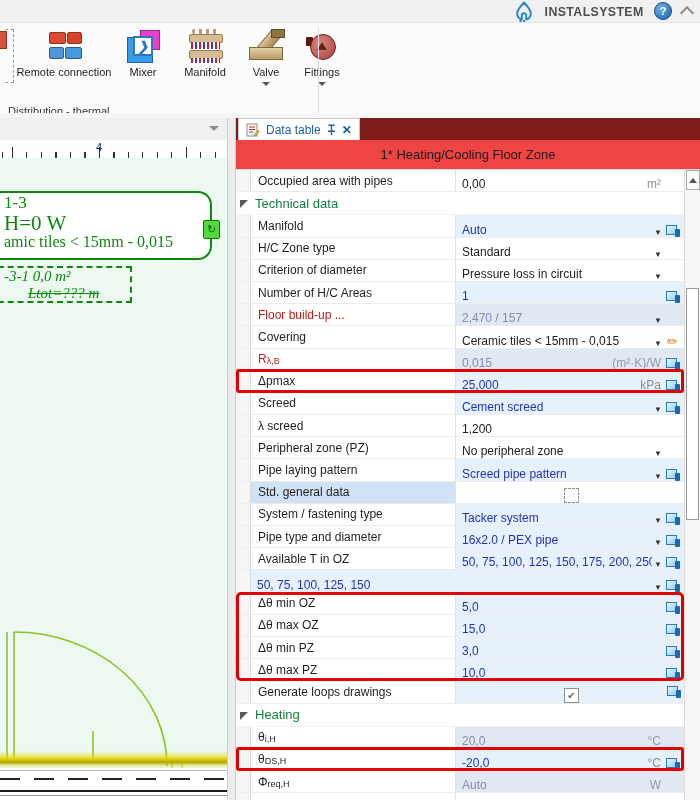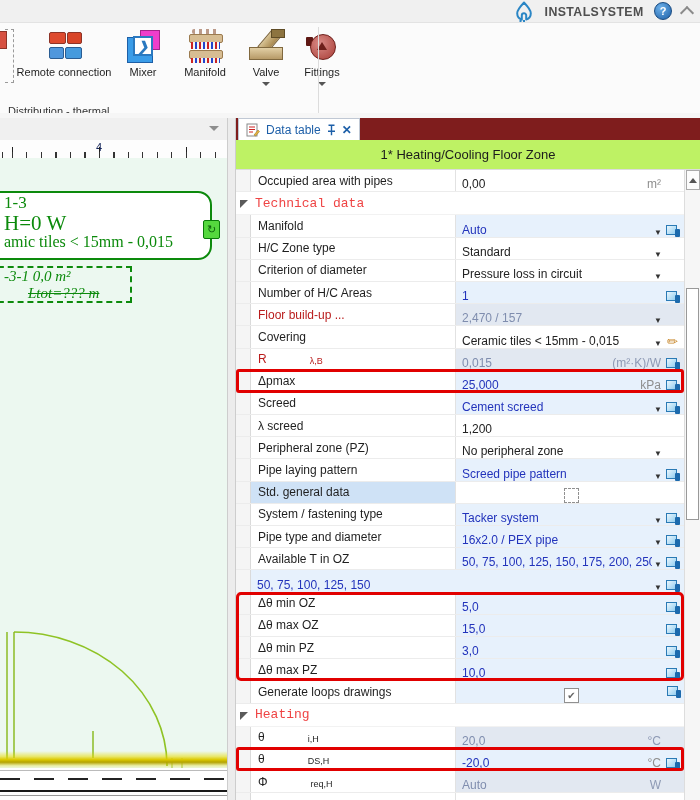--- a/index.html
+++ b/index.html
@@ -73,37 +73,37 @@
   .bw-l3{position:absolute;left:0;top:27px;width:227px;height:1px;background:#999;}
   
   .splitter{position:absolute;left:227px;top:118px;width:9px;height:682px;background:#ececec;border-left:1px solid #cdcdcd;border-right:1px solid #cdcdcd;box-sizing:border-box;}
   
   .rpanel{position:absolute;left:236px;top:118px;width:464px;height:682px;background:#fff;}
   .tabstrip{position:absolute;left:0;top:0;width:464px;height:22px;background:#7f1d1d;border-bottom:1px solid #e4e7ec;}
   .tab{position:absolute;left:2px;top:0;height:22px;background:#fff;border:1px solid #c0c8d4;border-bottom:none;
        display:flex;align-items:center;gap:6px;padding:0 7px;color:#1d5fa8;}
   .tab .pin svg,.tab .cls{display:block;}
   .cls{color:#1d5fa8;font-size:12px;font-weight:bold;line-height:12px;}
-  .ptitle{position:absolute;left:0;top:22px;width:464px;height:30px;background:#bef264;border-bottom:1px solid #dcdcdc;
+  .ptitle{position:absolute;left:0;top:22px;width:464px;height:30px;background:#ef4444;border-bottom:1px solid #dcdcdc;
           display:flex;align-items:center;justify-content:center;font-size:13px;color:#1c1c1c;box-sizing:border-box;}
   .tbl{position:absolute;left:0;top:52px;width:448px;height:630px;overflow:hidden;}
   .row{position:relative;display:flex;height:22.2px;box-sizing:border-box;border-bottom:1px solid #ececec;align-items:stretch;}
   .gut{width:14px;background:#f5f5f5;border-right:1px solid #dadada;}
   .nm{width:205px;box-sizing:border-box;border-right:1px solid #e2e2e2;display:flex;align-items:center;padding-left:7px;color:#1f1f1f;white-space:nowrap;overflow:hidden;}
-  .nm sub{font-size:9px;margin-top:4px;margin-left:43px;}
+  .nm sub{font-size:9px;margin-top:4px;}
   .vc{flex:1;display:flex;align-items:flex-end;padding:0 3px 0 6px;min-width:0;position:relative;}
   .val{flex:1;white-space:nowrap;overflow:hidden;}
   .unit{margin-left:auto;color:#8e8e8e;padding:0 3px;white-space:nowrap;}
   .dd{margin-left:auto;width:12px;text-align:center;color:#333;font-size:8px;}
   .islot{width:17px;display:flex;align-items:center;justify-content:center;}
   .b .vc{background:#e7f1fc;} .b .val{color:#2233bb;}
   .g .vc{background:#e2e8f1;} .g .val{color:#7f8dae;} .g .unit{color:#8d99b4;}
   .gn .nm{color:#b91c1c;}
   .hl .nm{background:#cfe2f6;}
-  .sect{display:flex;align-items:center;height:22.2px;border-bottom:1px solid #f2f2f2;color:#ef4444;font-size:13px;background:#fff;font-family:Liberation Mono, monospace;}
+  .sect{display:flex;align-items:center;height:22.2px;border-bottom:1px solid #f2f2f2;color:#15803d;font-size:13px;background:#fff;}
   .tri{width:0;height:0;border-top:8px solid #5a5a5a;border-right:8px solid transparent;margin:2px 7px 0 4px;}
   .mon{position:relative;width:14px;height:12px;display:inline-block;}
   .mon::before{content:"";position:absolute;left:0;top:0;width:9px;height:8px;border:1px solid #2a7ab5;background:linear-gradient(135deg,#eaf6fd,#8fcdf0);}
   .mon::after{content:"";position:absolute;right:0;bottom:0;width:5px;height:8px;background:#1c6aad;border-radius:1px;}
   .pencil{font-size:13px;color:#c8882c;line-height:13px;}
   .cbx{width:13px;height:13px;border:1px solid #909090;background:#fff;display:flex;align-items:center;justify-content:center;font-size:10px;color:#666;}
   .cbx.dash{border-style:dashed;}
   .center-vc{justify-content:center;}
   .abs-ico{position:absolute;right:3px;top:5px;}
   .redrow::after{content:"";position:absolute;left:0;right:0;top:-2px;bottom:-1px;border:3px solid #e10000;border-radius:3px;pointer-events:none;z-index:5;}

